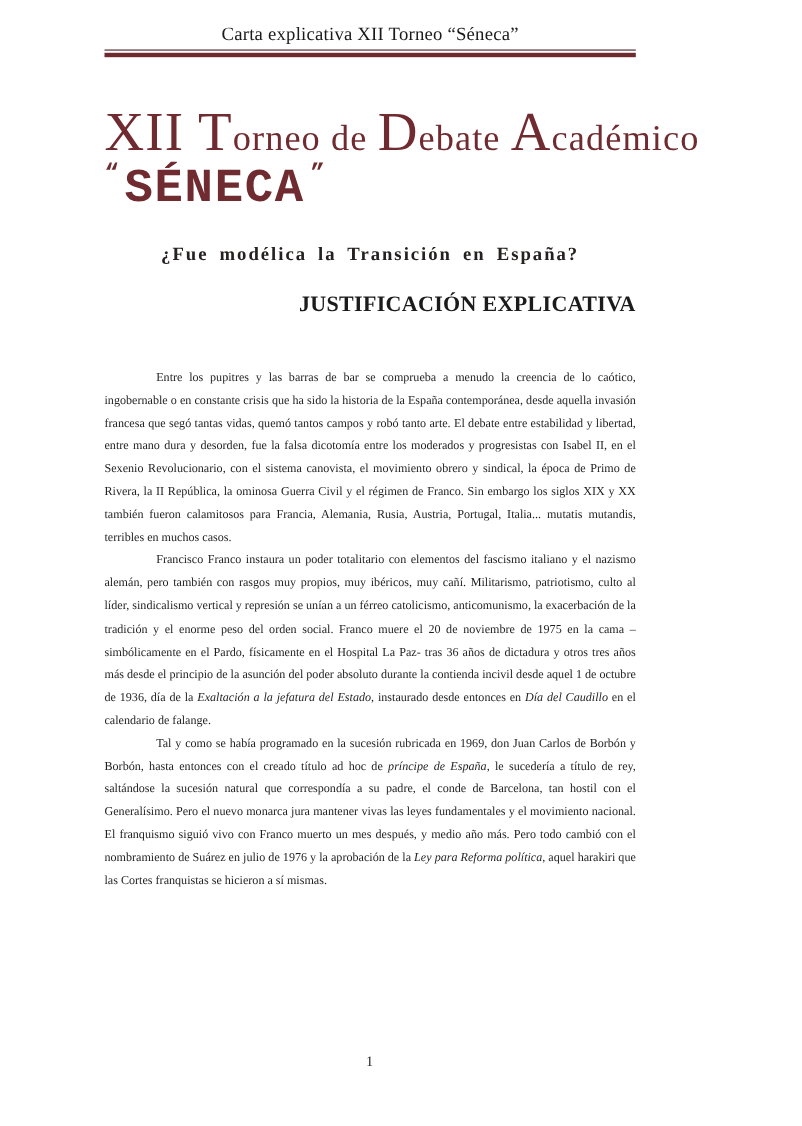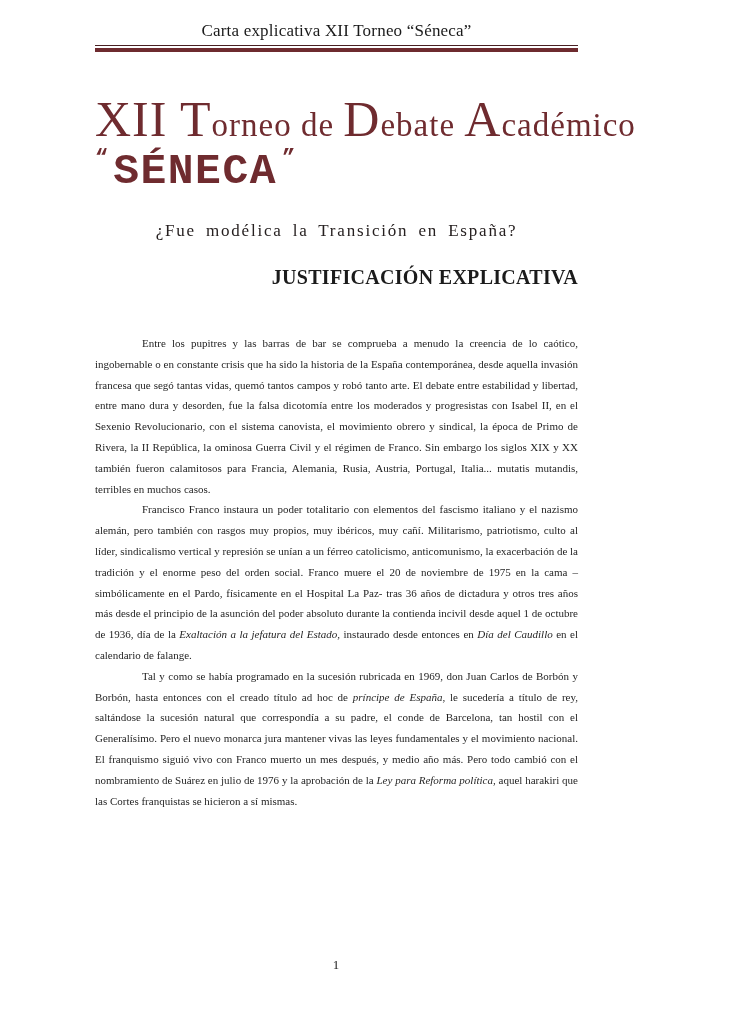--- a/index.html
+++ b/index.html
@@ -67,21 +67,21 @@
     vertical-align:19px;
     letter-spacing:0;
   }
   .doc-subtitle .quote.open{margin-right:5px;}
   .doc-subtitle .quote.close{margin-left:5px;}
   
   .question{
     margin-top:28px;
     text-align:center;
     font-size:17px;
-    font-weight:normal;
+    font-weight:bold;
     letter-spacing:1.8px;
     word-spacing:4px;
     color:#262020;
   }
   .section-heading{
     margin-top:25px;
     text-align:right;
     font-size:20px;
     font-weight:bold;
     letter-spacing:0.3px;

